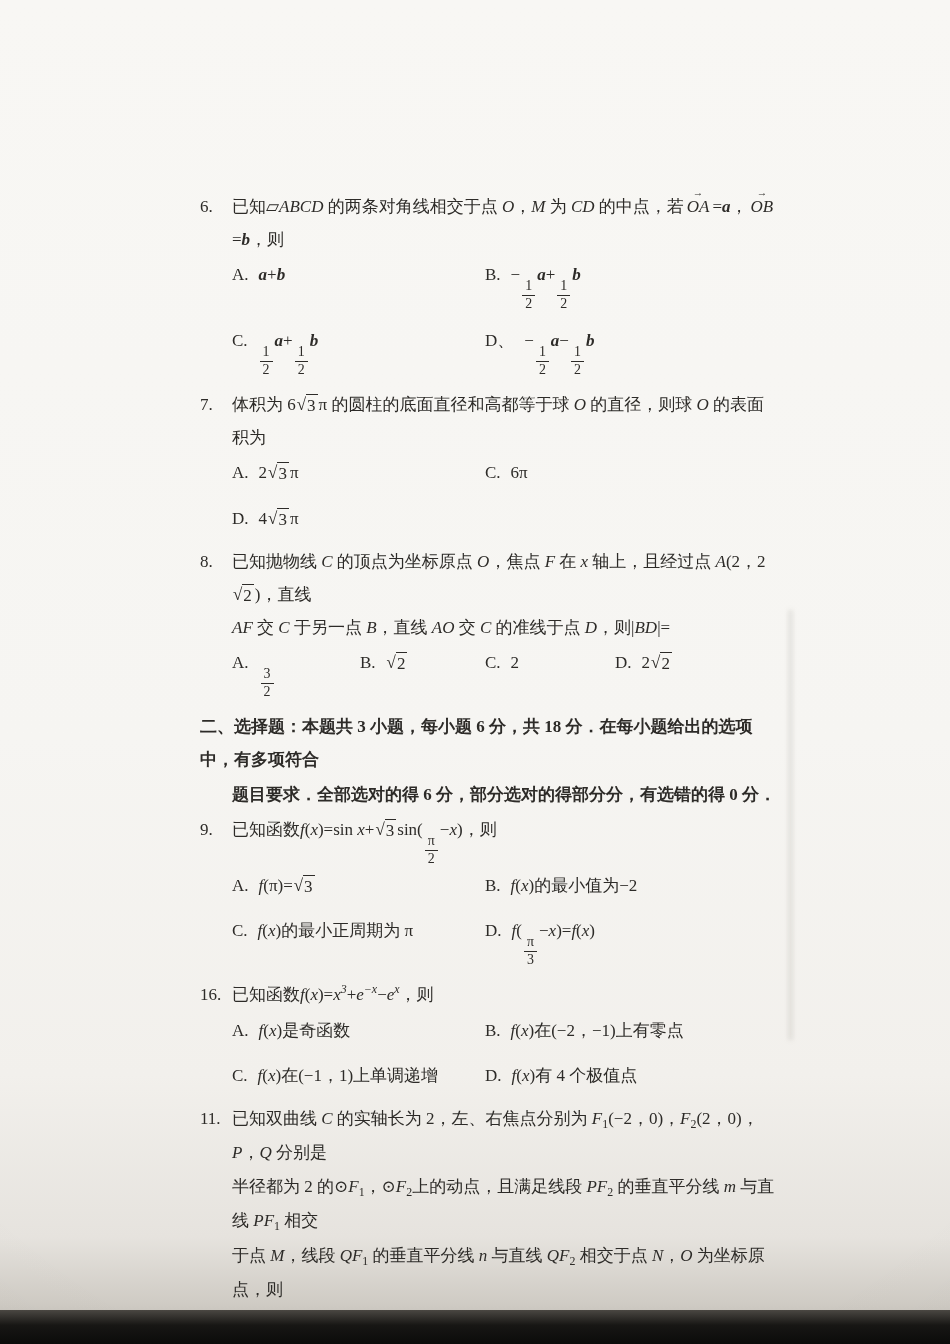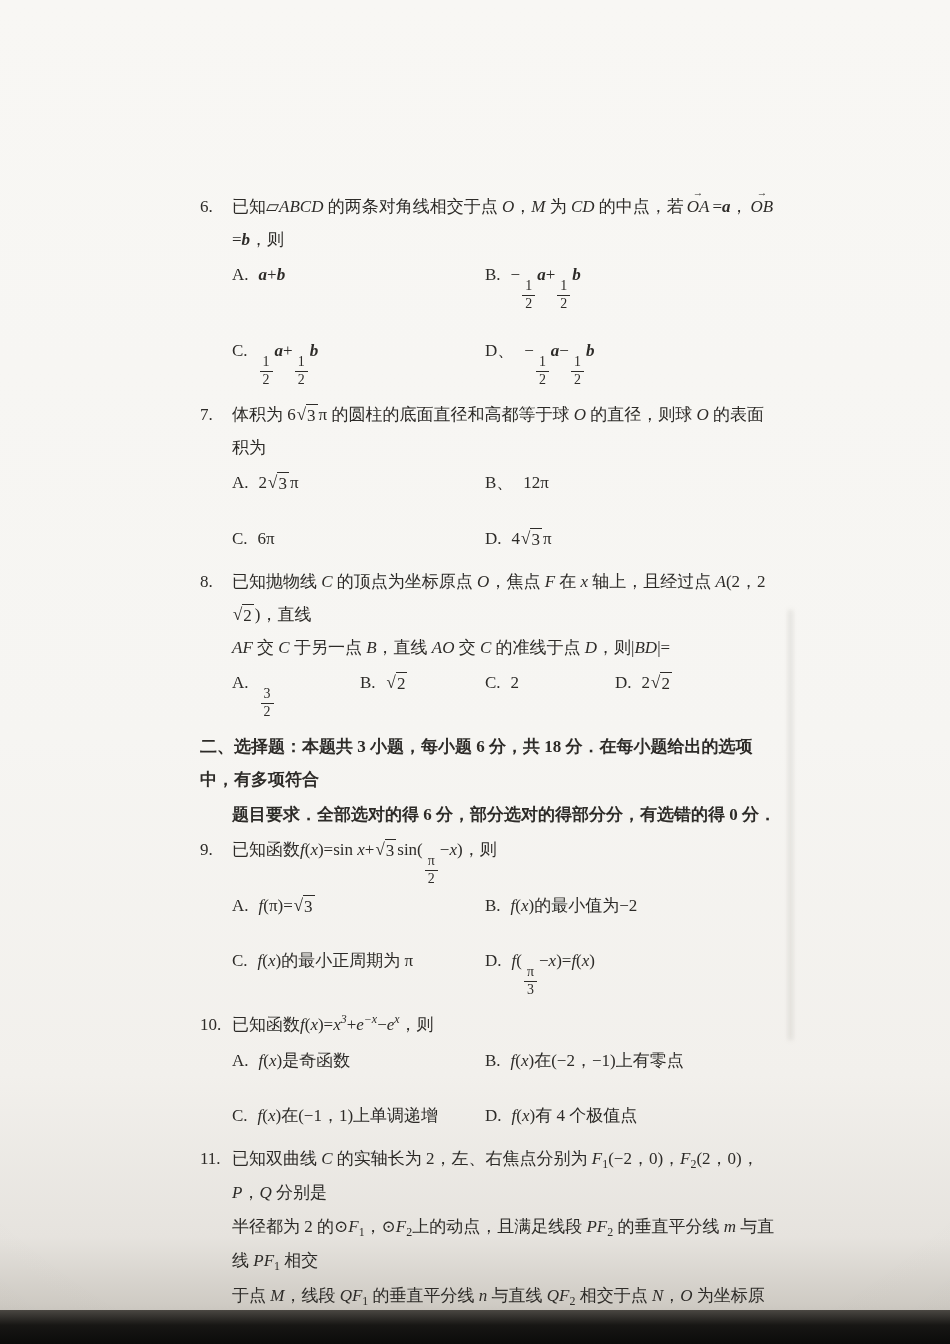--- a/index.html
+++ b/index.html
@@ -19,21 +19,21 @@
     background:rgba(110,104,96,0.22); filter:blur(2.5px); }
 
   .doc { position:absolute; left:200px; top:190px; width:578px;
     font-size:17px; line-height:1.95; }
 
   .question { position:relative; margin:0 0 10px 32px; }
   .qnum { position:absolute; left:-32px; top:0; }
   .stem-line { position:relative; }
 
   .options { display:grid; margin:2px 0 6px; }
-  .cols-2 { grid-template-columns:253px 1fr; row-gap:22px; }
+  .cols-2 { grid-template-columns:253px 1fr; row-gap:12px; }
   .cols-4 { grid-template-columns:128px 125px 130px 1fr; }
   .cols-1 { grid-template-columns:1fr; row-gap:2px; }
   .option { line-height:1.95; }
   .opt-label { margin-right:10px; }
 
   .section-line { margin:2px 0;font-weight:bold; }
   .section-line.cont { margin-left:32px; }
 
   .mi { font-style:italic; }
   .vb { font-style:italic; font-weight:700; }
@@ -92,21 +92,20 @@
       <div class="question">
         <div class="stem-line"><span class="qnum">7.</span>体积为 6<span class="sqrt">
             <span class="rdx">√</span>
             <span class="rad">3</span>
           </span>π 的圆柱的底面直径和高都等于球 <span class="mi">O</span> 的直径，则球 <span class="mi">O</span> 的表面积为</div>
         <div class="options cols-2">
           <div class="option"><span class="opt-label">A.</span>2<span class="sqrt">
               <span class="rdx">√</span>
               <span class="rad">3</span>
             </span>π</div>
-          <div class="option"><span class="opt-label">B、</span>12π</div>
           <div class="option"><span class="opt-label">C.</span>6π</div>
           <div class="option"><span class="opt-label">D.</span>4<span class="sqrt">
               <span class="rdx">√</span>
               <span class="rad">3</span>
             </span>π</div>
         </div>
       </div>
       <div class="question">
         <div class="stem-line"><span class="qnum">8.</span>已知抛物线 <span class="mi">C</span> 的顶点为坐标原点 <span class="mi">O</span>，焦点 <span class="mi">F</span> 在 <span class="mi">x</span> 轴上，且经过点 <span class="mi">A</span>(2，2<span class="sqrt">
             <span class="rdx">√</span>
@@ -146,21 +145,21 @@
             </span></div>
           <div class="option"><span class="opt-label">B.</span><span class="mi">f</span>(<span class="mi">x</span>)的最小值为−2</div>
           <div class="option"><span class="opt-label">C.</span><span class="mi">f</span>(<span class="mi">x</span>)的最小正周期为 π</div>
           <div class="option"><span class="opt-label">D.</span><span class="mi">f</span>(<span class="frac">
               <span class="num">π</span>
               <span class="den">3</span>
             </span>−<span class="mi">x</span>)=<span class="mi">f</span>(<span class="mi">x</span>)</div>
         </div>
       </div>
       <div class="question">
-        <div class="stem-line"><span class="qnum">10.</span>已知函数<span class="mi">f</span>(<span class="mi">x</span>)=<span class="mi">x</span><sup class="sp">3</sup>+<span class="mi">e</span><sup class="sp">−x</sup>−<span class="mi">e</span><sup class="sp">x</sup>，则</div>
+        <div class="stem-line"><span class="qnum">16.</span>已知函数<span class="mi">f</span>(<span class="mi">x</span>)=<span class="mi">x</span><sup class="sp">3</sup>+<span class="mi">e</span><sup class="sp">−x</sup>−<span class="mi">e</span><sup class="sp">x</sup>，则</div>
         <div class="options cols-2">
           <div class="option"><span class="opt-label">A.</span><span class="mi">f</span>(<span class="mi">x</span>)是奇函数</div>
           <div class="option"><span class="opt-label">B.</span><span class="mi">f</span>(<span class="mi">x</span>)在(−2，−1)上有零点</div>
           <div class="option"><span class="opt-label">C.</span><span class="mi">f</span>(<span class="mi">x</span>)在(−1，1)上单调递增</div>
           <div class="option"><span class="opt-label">D.</span><span class="mi">f</span>(<span class="mi">x</span>)有 4 个极值点</div>
         </div>
       </div>
       <div class="question">
         <div class="stem-line"><span class="qnum">11.</span>已知双曲线 <span class="mi">C</span> 的实轴长为 2，左、右焦点分别为 <span class="mi">F</span><sub class="sb">1</sub>(−2，0)，<span class="mi">F</span><sub class="sb">2</sub>(2，0)，<span class="mi">P</span>，<span class="mi">Q</span> 分别是</div>
         <div class="stem-line">半径都为 2 的⊙<span class="mi">F</span><sub class="sb">1</sub>，⊙<span class="mi">F</span><sub class="sb">2</sub>上的动点，且满足线段 <span class="mi">PF</span><sub class="sb">2</sub> 的垂直平分线 <span class="mi">m</span> 与直线 <span class="mi">PF</span><sub class="sb">1</sub> 相交</div>

